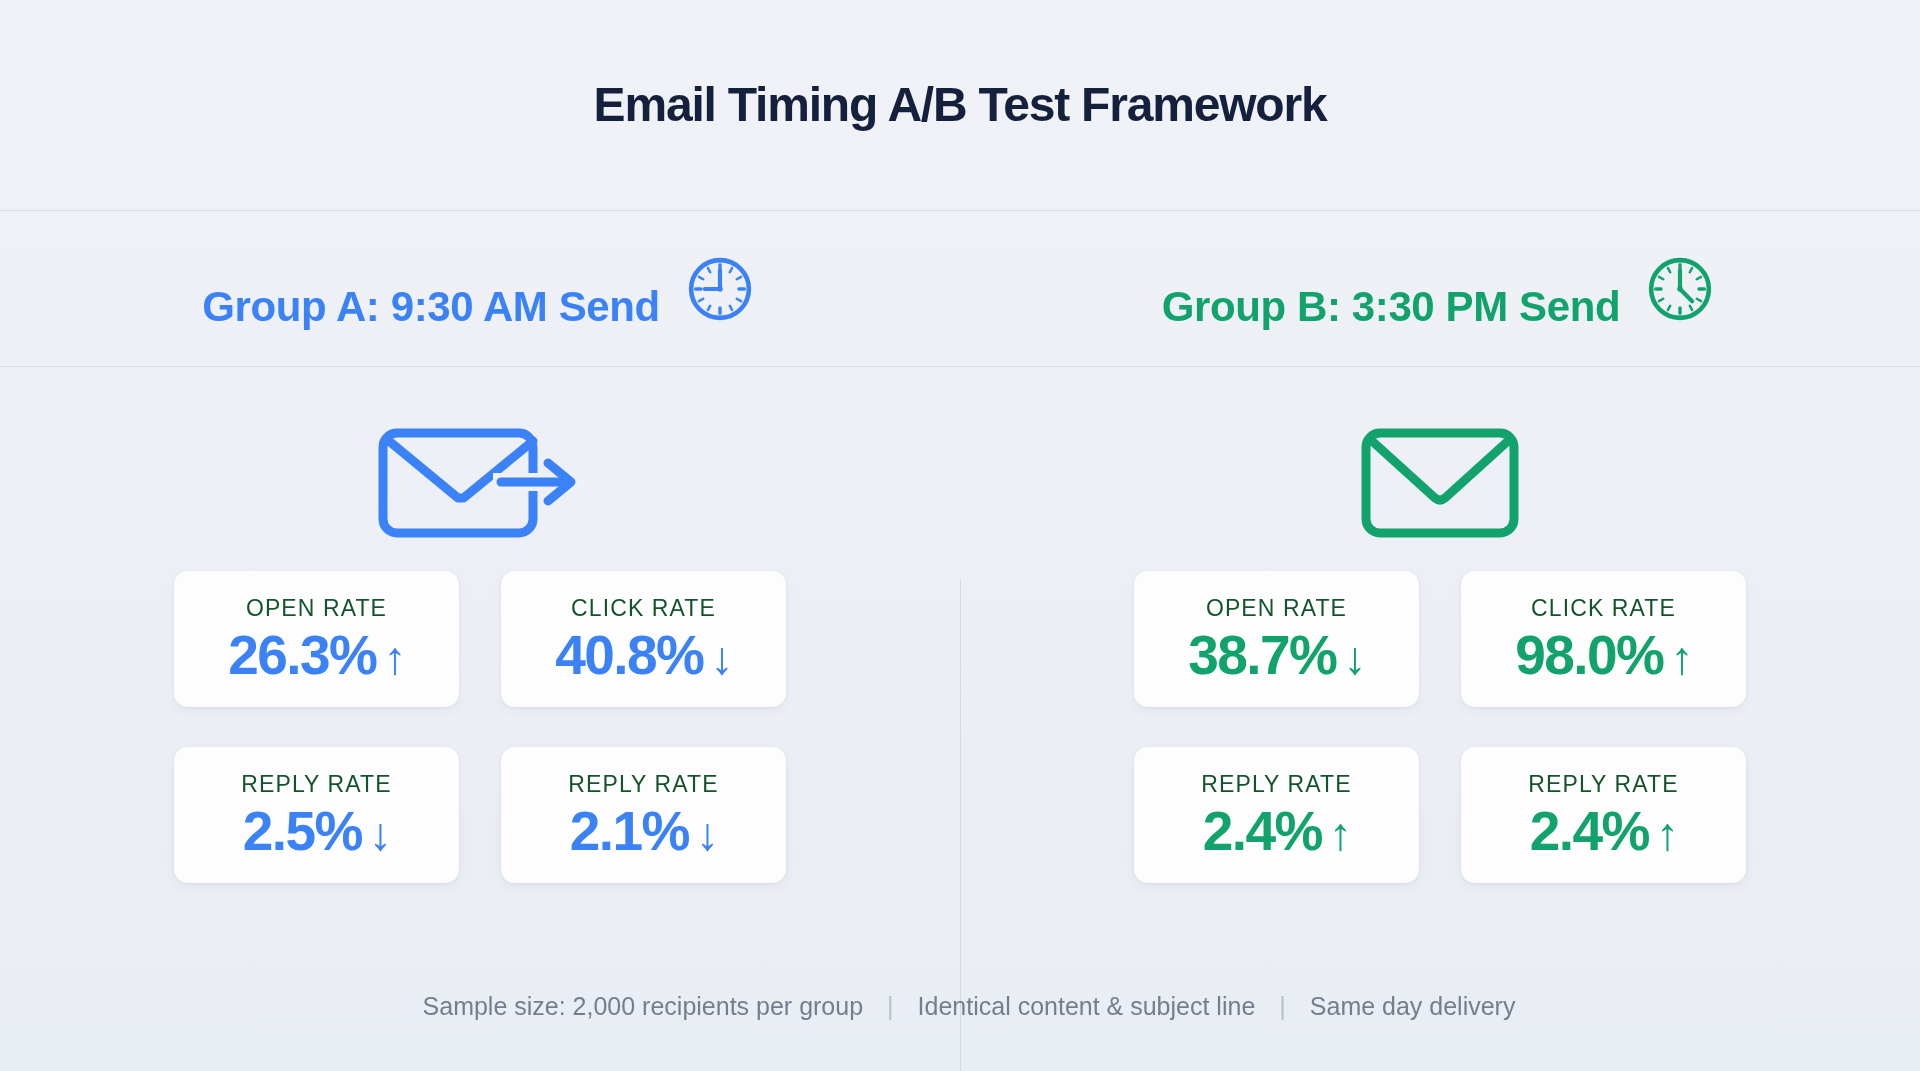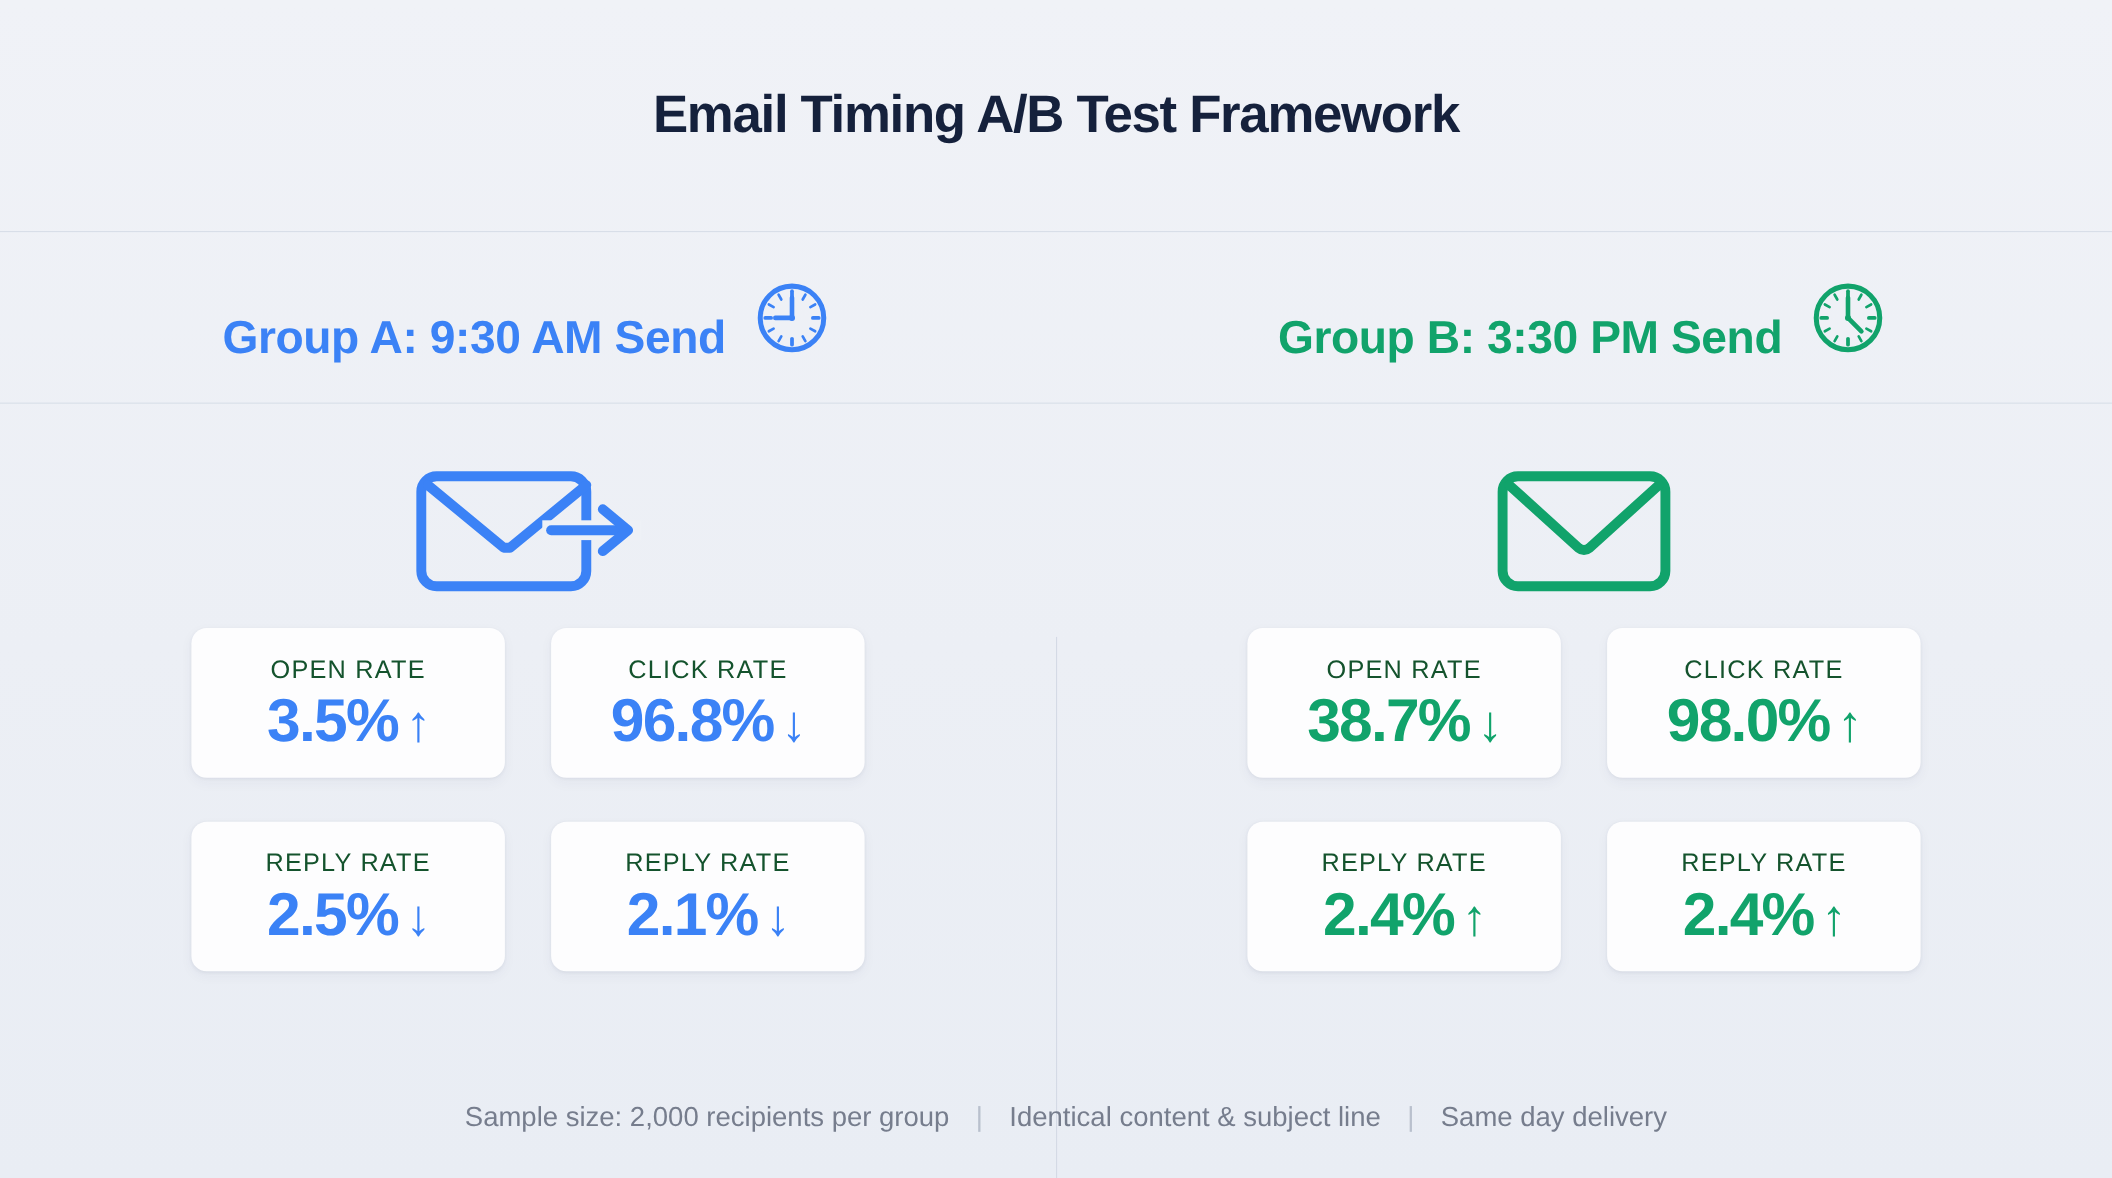--- a/index.html
+++ b/index.html
@@ -145,21 +145,21 @@
     width: 1px;
     height: 750px;
     background: #d4dae5;
   }
 
   
   .footer {
     position: absolute;
     left: 0;
     right: 0;
-    bottom: 40px;
+    bottom: 50px;
     display: flex;
     align-items: center;
     justify-content: center;
     gap: 0;
     padding-left: 18px;
   }
 
   .footer-item {
     font-size: 25px;
     color: #767d8d;
@@ -257,29 +257,29 @@
           <rect x="118" y="58" width="90" height="18" fill="#eef1f6"></rect>
           <line x1="126" y1="67" x2="192" y2="67" stroke="#3b82f6" stroke-width="9" stroke-linecap="round"></line>
           <path d="M173 48 L196 67 L173 86" fill="none" stroke="#3b82f6" stroke-width="9" stroke-linecap="round" stroke-linejoin="round"></path>
         </svg>
       </div>
       <div class="cards-grid">
 
         <div class="metric-card">
           <div class="metric-label">OPEN RATE</div>
           <div class="metric-value group-a-color">
-            <span>3.5%</span>
+            <span>26.3%</span>
             <span class="metric-arrow">↑</span>
           </div>
         </div>
 
         <div class="metric-card">
           <div class="metric-label">CLICK RATE</div>
           <div class="metric-value group-a-color">
-            <span>96.8%</span>
+            <span>40.8%</span>
             <span class="metric-arrow">↓</span>
           </div>
         </div>
 
         <div class="metric-card">
           <div class="metric-label">REPLY RATE</div>
           <div class="metric-value group-a-color">
             <span>2.5%</span>
             <span class="metric-arrow">↓</span>
           </div>

